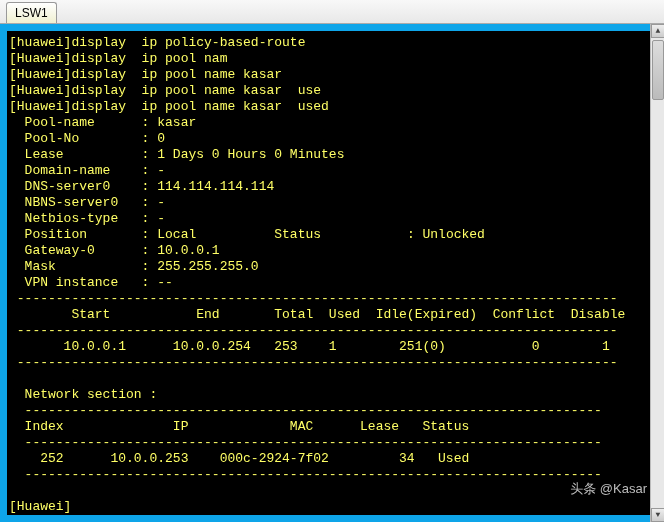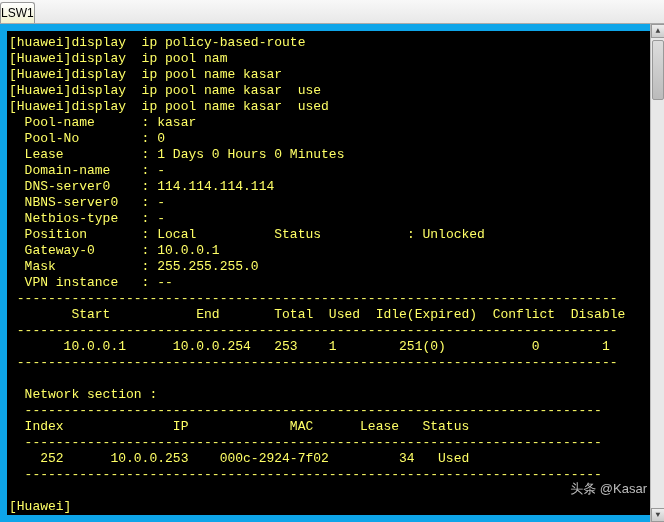--- a/index.html
+++ b/index.html
@@ -15,24 +15,24 @@
       background: linear-gradient(#f8f8f8, #e8e8e8);
       height: 24px;
       border-bottom: 1px solid #aaa;
       display: flex;
       align-items: flex-end;
     }
     .tab {
       background: linear-gradient(#fff, #f0f0d0);
       border: 1px solid #999;
       border-bottom: none;
-      padding: 3px 0;
+      padding: 3px 8px;
       font-family: Arial, sans-serif;
       font-size: 12px;
-      margin-left: 0;
+      margin-left: 6px;
       border-radius: 3px 3px 0 0;
     }
     .terminal {
       background: #000;
       color: #ffff66;
       padding: 4px 2px;
       height: 498px;
       line-height: 16px;
       white-space: pre;
       overflow: hidden;

